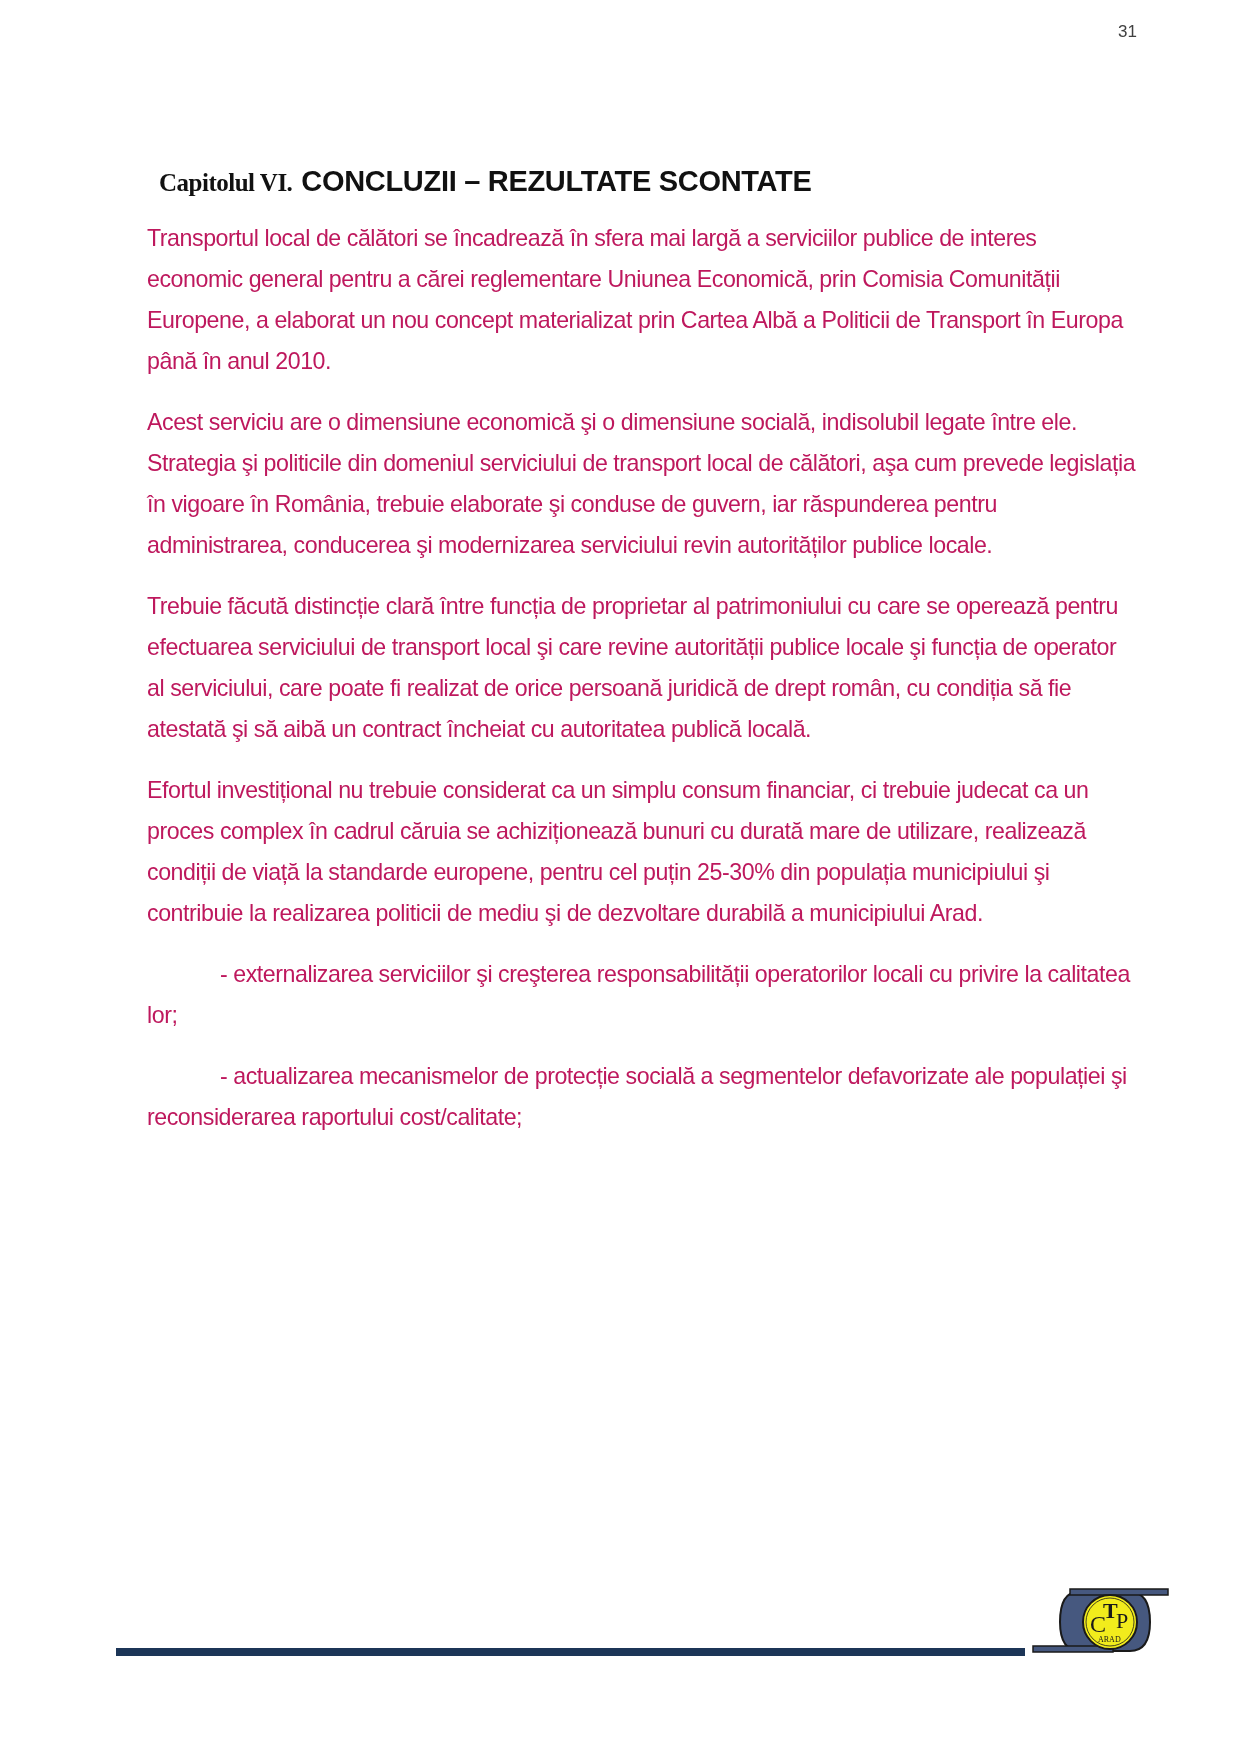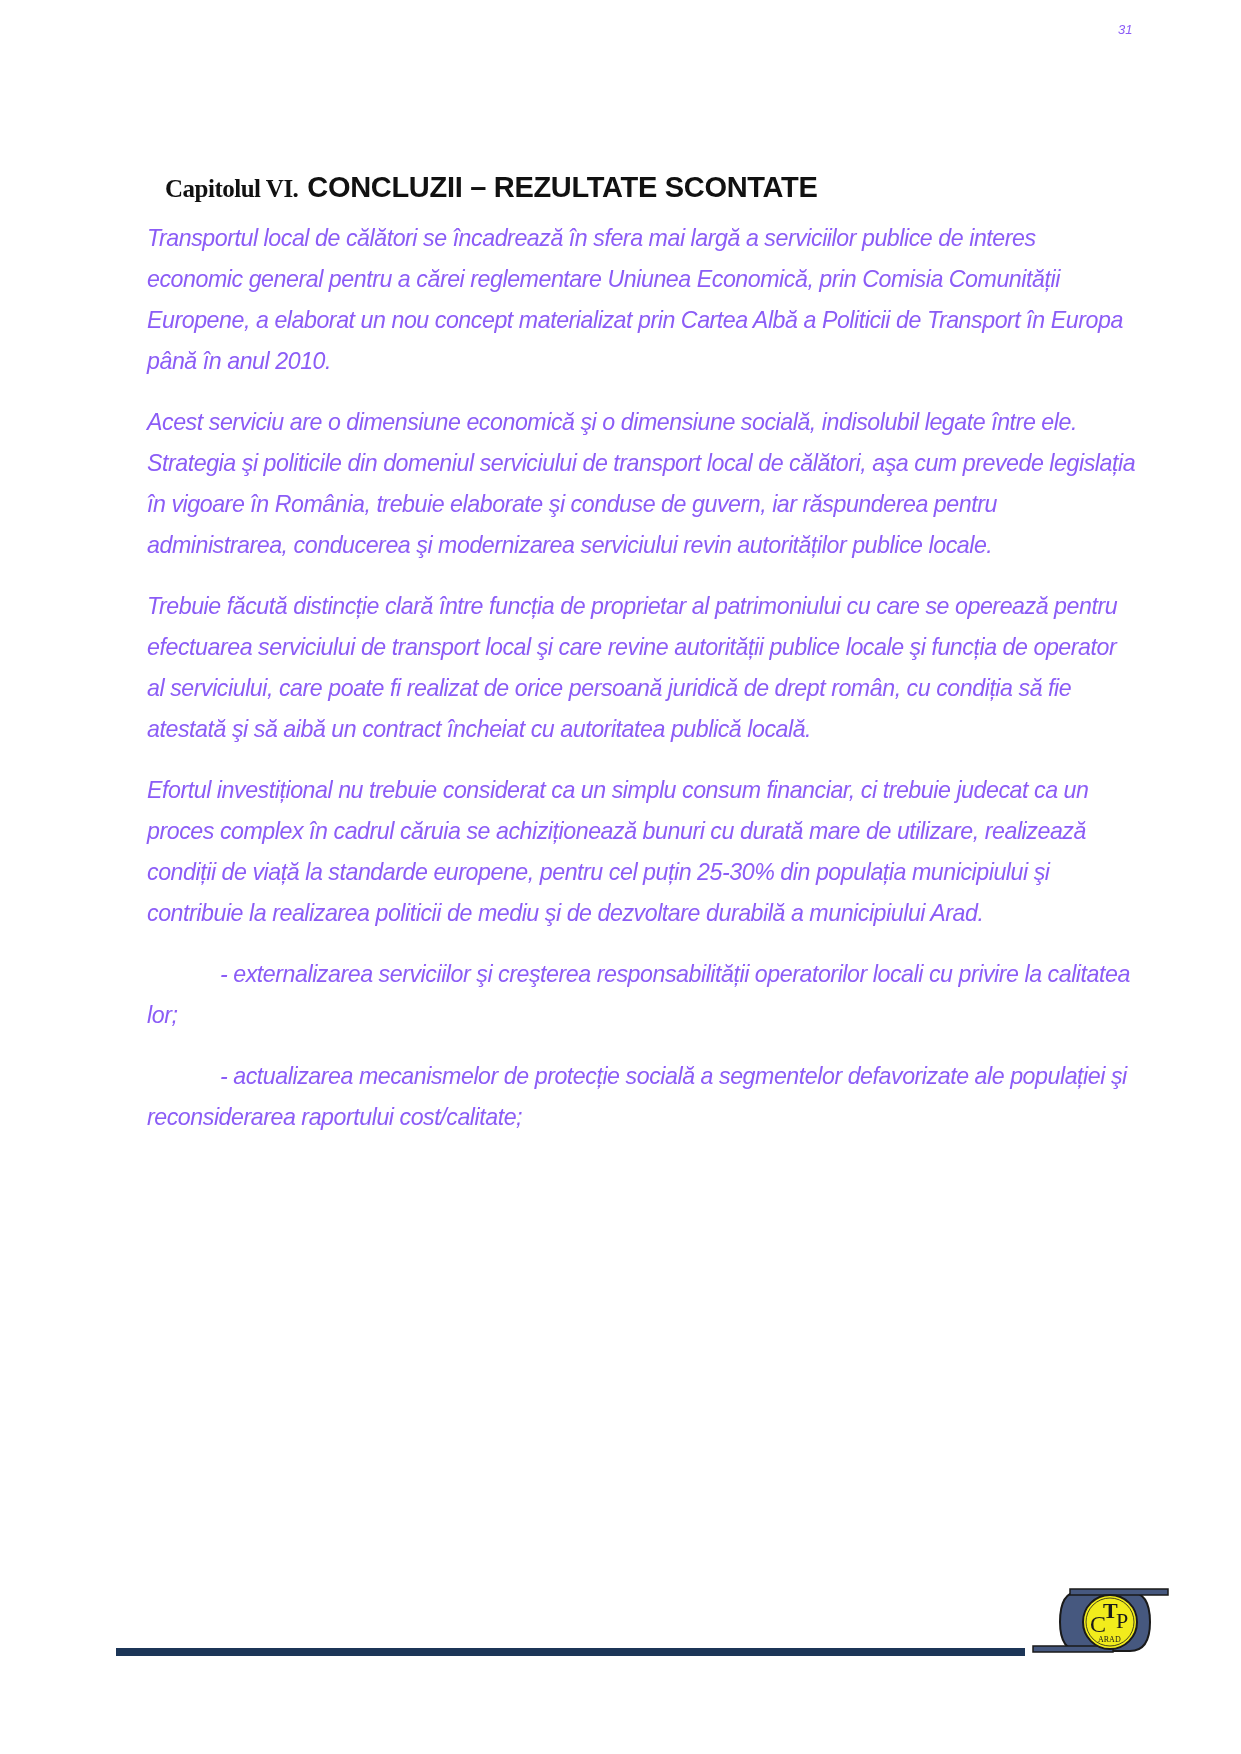--- a/index.html
+++ b/index.html
@@ -2,42 +2,41 @@
 <html><head>
   <meta charset="utf-8">
   <style>
     html, body { margin: 0; padding: 0; background: #ffffff; }
     body {
       width: 1241px; height: 1754px; position: relative; overflow: hidden;
       font-family: "Liberation Sans", sans-serif; color: #111;
     }
     .page-number {
       position: absolute; left: 1118px; top: 22px;
-      font-size: 13px; color: #8b5cf6; font-style: italic;
+      font-size: 17px; color: #404040;
     }
     .chapter-heading {
-      position: absolute; left: 147px; top: 150px; margin: 18px;
+      position: absolute; left: 147px; top: 150px; margin: 12px;
       white-space: nowrap; font-weight: normal;
     }
     .chapter-label {
       font-family: "Liberation Serif", serif; font-weight: bold;
       font-size: 25px; letter-spacing: -0.5px;
     }
     .chapter-title {
       font-family: "Liberation Sans", sans-serif; font-weight: bold;
       font-size: 29px; letter-spacing: -0.3px;
     }
     .body-text {
       position: absolute; left: 147px; top: 218px; width: 990px;
     }
     .para {
       margin: 0 0 20px 0;
       font-size: 23.2px; line-height: 41px; letter-spacing: -0.45px;
-      color: #8b5cf6;
-      font-style: italic;
+      color: #be185d;
     }
     .para.item { text-indent: 73px; margin-bottom: 20px; }
     .footer-line {
       position: absolute; left: 116px; top: 1648px;
       width: 909px; height: 8px; background: #1c3557;
     }
     .logo { position: absolute; left: 1030px; top: 1584px; width: 140px; height: 76px; }
   </style>
 </head>
 <body>

